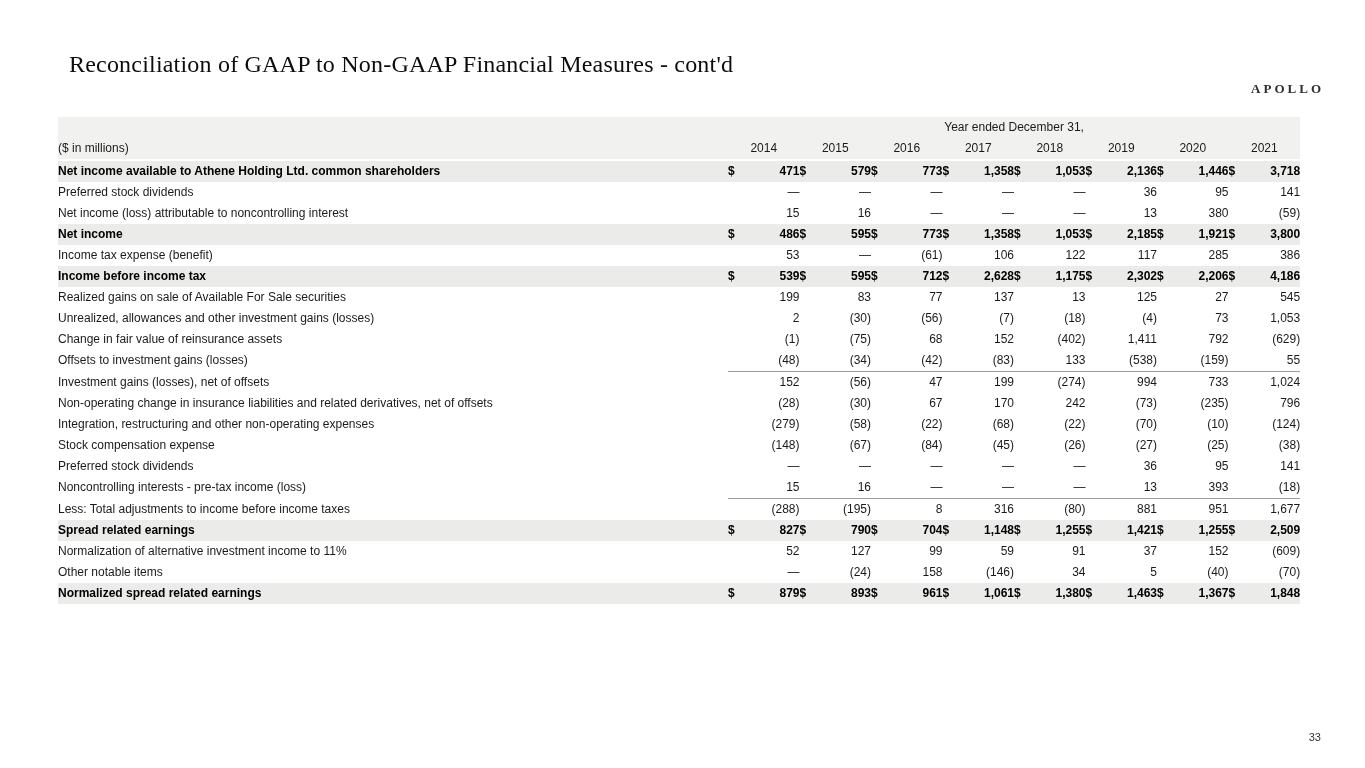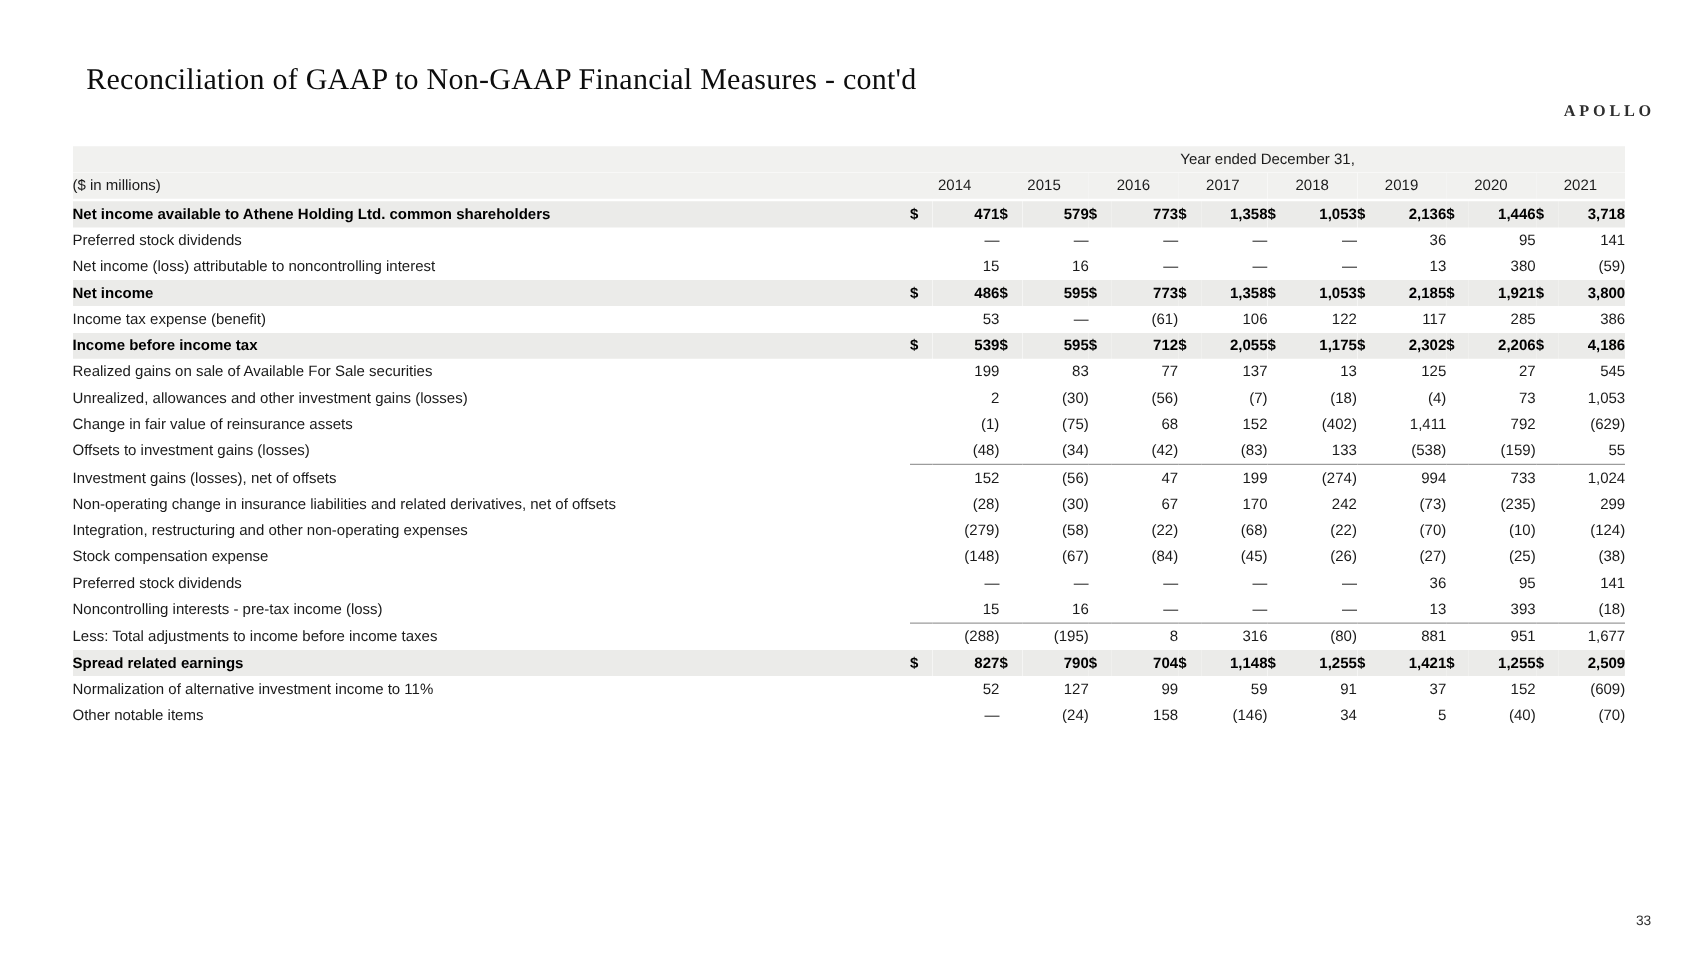--- a/index.html
+++ b/index.html
@@ -204,21 +204,21 @@
 
         <tr class="bold shaded">
           <td class="lbl ind0">Income before income tax</td>
           <td class="dollar">$</td>
           <td class="num">539</td>
           <td class="dollar">$</td>
           <td class="num">595</td>
           <td class="dollar">$</td>
           <td class="num">712</td>
           <td class="dollar">$</td>
-          <td class="num">2,055</td>
+          <td class="num">2,628</td>
           <td class="dollar">$</td>
           <td class="num">1,175</td>
           <td class="dollar">$</td>
           <td class="num">2,302</td>
           <td class="dollar">$</td>
           <td class="num">2,206</td>
           <td class="dollar">$</td>
           <td class="num">4,186</td>
         </tr>
 
@@ -332,21 +332,21 @@
           <td class="num">67</td>
           <td class="dollar"></td>
           <td class="num">170</td>
           <td class="dollar"></td>
           <td class="num">242</td>
           <td class="dollar"></td>
           <td class="num">(73)</td>
           <td class="dollar"></td>
           <td class="num">(235)</td>
           <td class="dollar"></td>
-          <td class="num">299</td>
+          <td class="num">796</td>
         </tr>
 
         <tr>
           <td class="lbl ind1">Integration, restructuring and other non-operating expenses</td>
           <td class="dollar"></td>
           <td class="num">(279)</td>
           <td class="dollar"></td>
           <td class="num">(58)</td>
           <td class="dollar"></td>
           <td class="num">(22)</td>
@@ -495,19 +495,38 @@
           <td class="dollar"></td>
           <td class="num">34</td>
           <td class="dollar"></td>
           <td class="num">5</td>
           <td class="dollar"></td>
           <td class="num">(40)</td>
           <td class="dollar"></td>
           <td class="num">(70)</td>
         </tr>
 
+        <tr class="bold shaded">
+          <td class="lbl ind0">Normalized spread related earnings</td>
+          <td class="dollar">$</td>
+          <td class="num">879</td>
+          <td class="dollar">$</td>
+          <td class="num">893</td>
+          <td class="dollar">$</td>
+          <td class="num">961</td>
+          <td class="dollar">$</td>
+          <td class="num">1,061</td>
+          <td class="dollar">$</td>
+          <td class="num">1,380</td>
+          <td class="dollar">$</td>
+          <td class="num">1,463</td>
+          <td class="dollar">$</td>
+          <td class="num">1,367</td>
+          <td class="dollar">$</td>
+          <td class="num">1,848</td>
+        </tr>
 
     </tbody>
   </table>
 
   <div class="pagenum">33</div>
 
 </div>
 
 </body></html>

